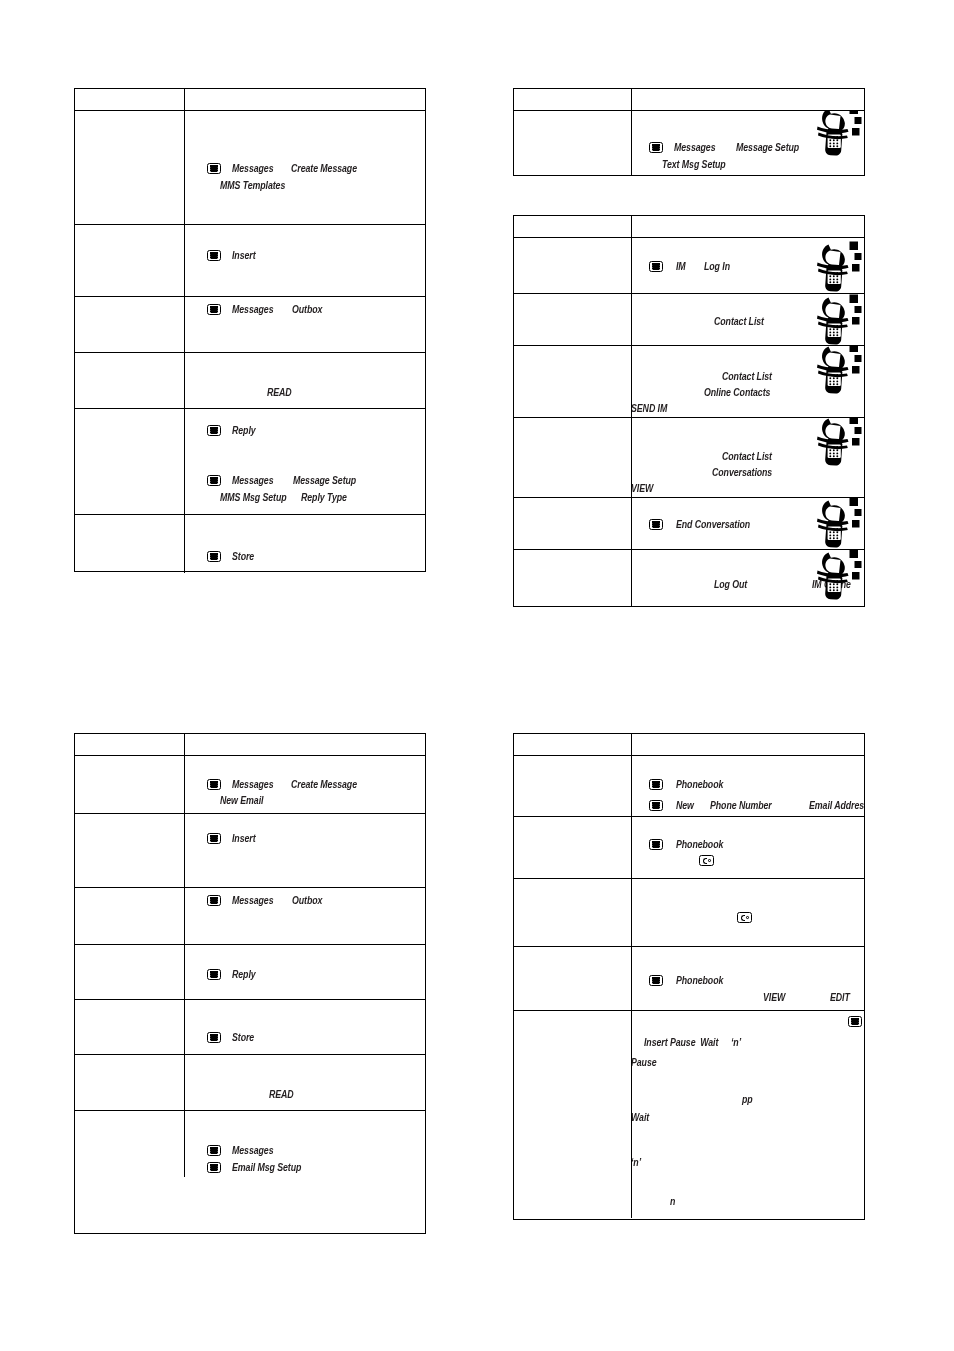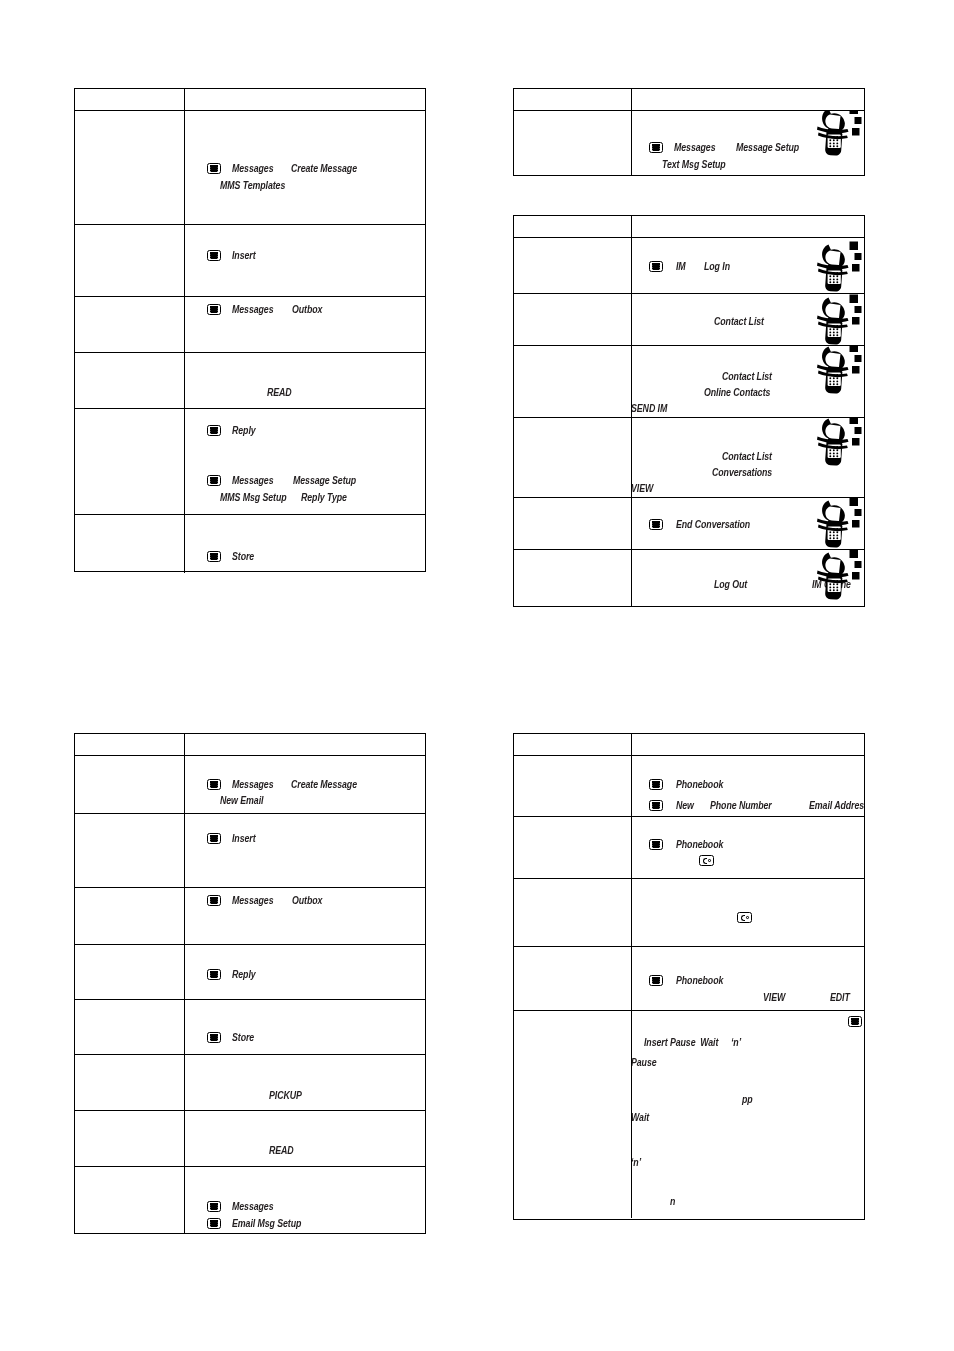--- a/index.html
+++ b/index.html
@@ -502,27 +502,20 @@
 
     <div class="row" style="height:55px;">
       <div class="c1" style="width:110px;"></div>
       <div class="c2">
         <span class="mkey" style="left:22px;top:32px;"></span>
         <span class="txt" style="left:47px;top:31px;">Store</span>
 
       </div>
     </div>
 
-    <div class="row" style="height:56px;">
-      <div class="c1" style="width:110px;"></div>
-      <div class="c2">
-        <span class="txt" style="left:84px;top:34px;">PICKUP</span>
-
-      </div>
-    </div>
 
     <div class="row" style="height:56px;">
       <div class="c1" style="width:110px;"></div>
       <div class="c2">
         <span class="txt" style="left:84px;top:33px;">READ</span>
 
       </div>
     </div>
 
     <div class="row" style="height:66px;">

